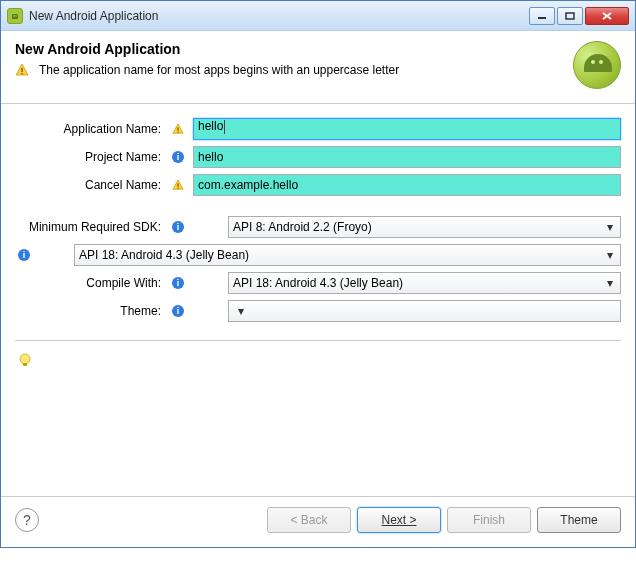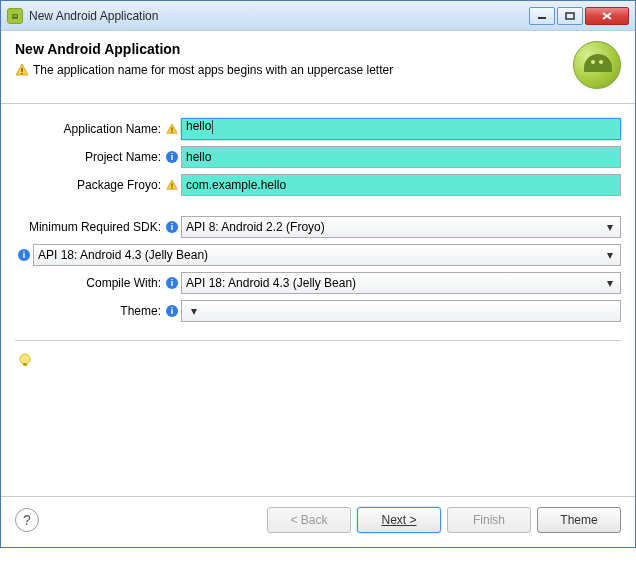--- a/index.html
+++ b/index.html
@@ -65,21 +65,21 @@
   justify-content: space-between;
 }
 .header-text h1 {
   font-size: 14px;
   font-weight: bold;
   margin-bottom: 6px;
 }
 .header-text .msg {
   display: flex;
   align-items: flex-end;
-  gap: 4px;
+  gap: 10px;
 }
 .warn-icon-sm {
   width: 14px; height: 14px;
   display:inline-flex; align-items:center; justify-content:center;
 }
 .warn-icon-sm svg { display:block; }
 .android-logo {
   width: 48px; height: 48px;
   border-radius: 50%;
   background: radial-gradient(circle at 30% 30%, #d4f08c, #a4c639 60%, #7da52e);
@@ -103,20 +103,21 @@
 .content {
   flex: 1;
   padding: 14px 14px 0 14px;
   display: flex;
   flex-direction: column;
 }
 .form-row {
   display: flex;
   align-items: center;
   margin-bottom: 6px;
+  gap: 6px;
 }
 .form-row label {
   width: 148px;
   text-align: right;
   padding-right: 2px;
 }
 .indic {
   width: 14px; height:14px;
   display:inline-flex; align-items:center; justify-content:center;
   margin: 0 2px;
@@ -142,20 +143,21 @@
   border-color: #3399ff;
   box-shadow: 0 0 2px #73b6ff;
 }
 .combo {
   display: flex;
   align-items: center;
   justify-content: space-between;
   background: linear-gradient(to bottom, #fff, #eef0f2);
   cursor: default;
   padding-right: 2px;
+  margin-left: 35px;
 }
 .combo .combo-text { flex:1; }
 .combo .chev {
   width: 16px; height:16px;
   display:flex; align-items:center; justify-content:center;
   color:#333;
 }
 .gap { height: 14px; }
 .hr { border: none; border-top: 1px solid #ccc; margin: 12px 0 10px 0; }
 .hint {
@@ -272,21 +274,21 @@
 
     <div class="form-row">
       <label>Project Name:</label>
       <span class="indic">
           <span class="info-icon">i</span>
         </span>
       <input class="txt-input" value="hello" style="">
     </div>
 
     <div class="form-row">
-      <label>Package Froyo:</label>
+      <label>Cancel Name:</label>
       <span class="indic">
           <svg width="12" height="12" viewBox="0 0 14 14">
             <path d="M7 1 L13 12 L1 12 Z" fill="#ffcf3d" stroke="#c79a10" stroke-width="0.8"></path>
             <rect x="6.3" y="5" width="1.4" height="4" fill="#7a5b00"></rect>
             <rect x="6.3" y="10" width="1.4" height="1.4" fill="#7a5b00"></rect>
           </svg>
         </span>
       <input class="txt-input" value="com.example.hello" style="">
     </div>
 

